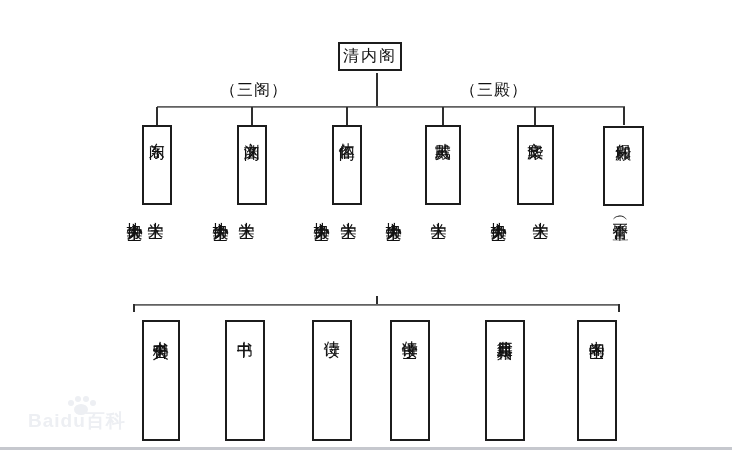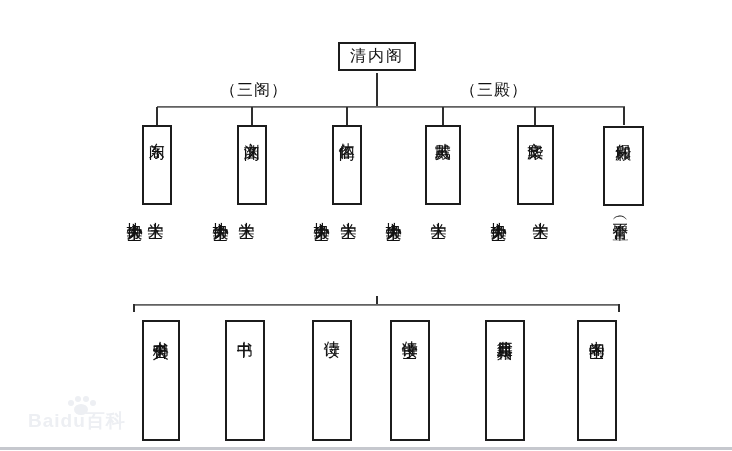--- a/index.html
+++ b/index.html
@@ -33,21 +33,21 @@
   .paw .t2{left:9px;top:0px;width:6px;height:6px;}
   .paw .t3{left:17px;top:0px;width:6px;height:6px;}
   .paw .t4{left:24px;top:4px;width:6px;height:6px;}
   #page-divider{position:absolute;left:0;top:447px;width:732px;height:3px;background:#c6c8ce;}
 </style>
 </head>
 <body>
 
 <div id="stage">
 
-  <div class="box" id="root-box" style="left:338px;top:42px;width:78px;height:29px;">
+  <div class="box" id="root-box" style="left:338px;top:42px;width:64px;height:29px;">
     <span class="htext">清内阁</span>
   </div>
 
   <div class="vline" style="left:376px;top:73px;height:34px;"></div>
   <div class="hline" style="left:157px;top:106px;width:468px;"></div>
 
   <div class="branch-label" style="left:220px;top:80px;">（三阁）</div>
   <div class="branch-label" style="left:460px;top:80px;">（三殿）</div>
 
   <div class="vline" style="left:156px;top:107px;height:18px;"></div>

